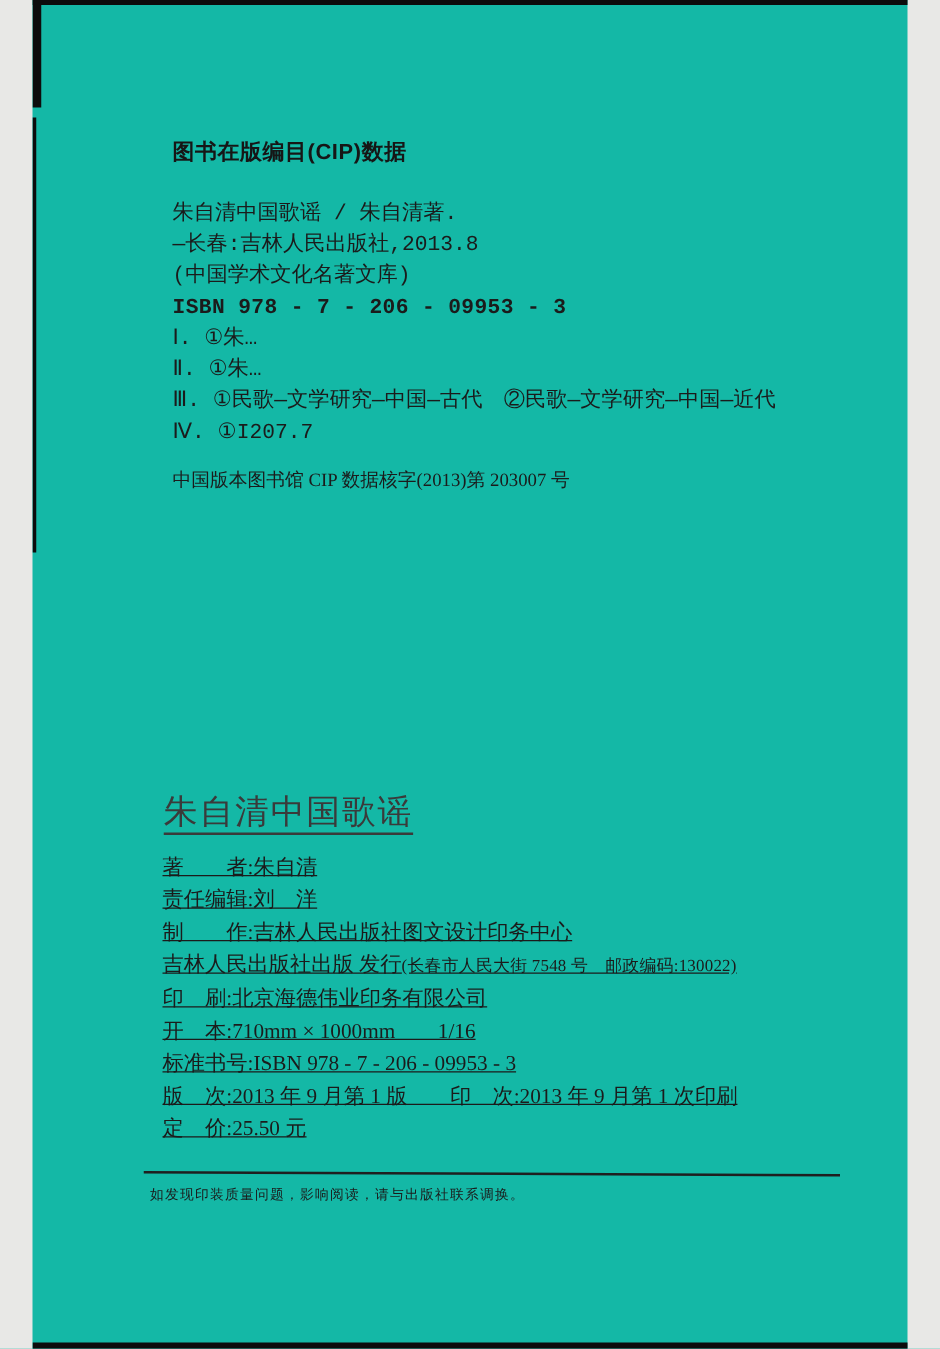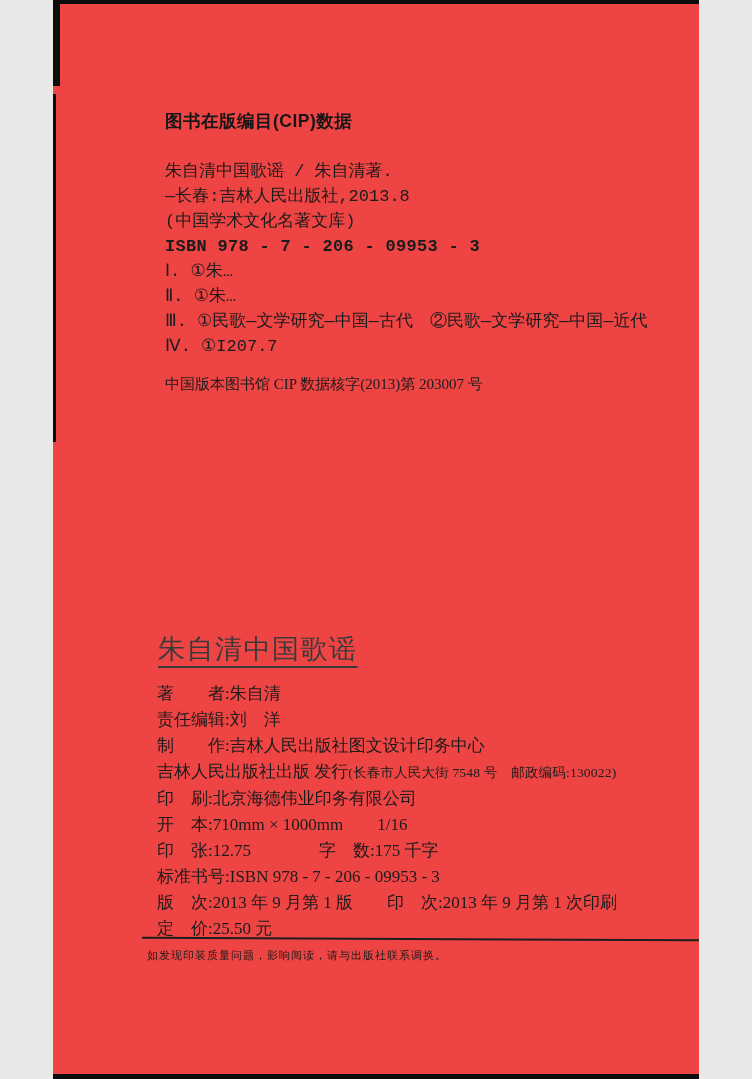--- a/index.html
+++ b/index.html
@@ -2,24 +2,24 @@
 <html><head>
 <meta charset="utf-8">
 <style>
   html, body { margin: 0; padding: 0; }
   body {
     background: #e8e8e6;
     font-family: "Liberation Serif", "DejaVu Serif", serif;
   }
   .page {
     position: relative;
-    width: 646px;
+    width: 700px;
     height: 1079px;
     margin: 0 auto;
-    background: #ef4444;
+    background: #14b8a6;
     color: #1b1b1b;
     overflow: hidden;
   }
 
   
   .edge { position: absolute; background: #0c0c0c; }
   .edge.top    { left: 0; top: 0; width: 752px; height: 4px; }
   .edge.bottom { left: 0; bottom: 0; width: 752px; height: 5px; }
   .edge.left-thick { left: 0; top: 0; width: 7px; height: 86px; }
   .edge.left-thin  { left: 0; top: 94px; width: 3px; height: 348px; }
@@ -64,20 +64,21 @@
     text-underline-offset: 8px;
   }
 
   
   .colophon { position: absolute; left: 104px; top: 681px; }
   .colophon p {
     margin: 0;
     font-size: 17px;
     line-height: 26px;
     white-space: pre;
+    text-decoration: underline;
   }
   .colophon .paren { font-size: 13.5px; letter-spacing: 0.2px; margin-top: 12px; }
 
   
   .divider {
     position: absolute;
     left: 89px;
     top: 938px;
     width: 557px;
     height: 0;
@@ -124,21 +125,20 @@
 
   <h1 class="book-title">朱自清中国歌谣</h1>
 
   <section class="colophon">
     <p>著　　者:朱自清</p>
     <p>责任编辑:刘　洋</p>
     <p>制　　作:吉林人民出版社图文设计印务中心</p>
     <p><span>吉林人民出版社出版 发行</span><span class="paren">(长春市人民大街 7548 号　邮政编码:130022)</span></p>
     <p>印　刷:北京海德伟业印务有限公司</p>
     <p>开　本:710mm × 1000mm　　1/16</p>
-    <p>印　张:12.75　　　　字　数:175 千字</p>
     <p>标准书号:ISBN 978 - 7 - 206 - 09953 - 3</p>
     <p>版　次:2013 年 9 月第 1 版　　印　次:2013 年 9 月第 1 次印刷</p>
     <p>定　价:25.50 元</p>
   </section>
 
   <hr class="divider">
   <p class="note">如发现印装质量问题，影响阅读，请与出版社联系调换。</p>
 
 </div>
 

